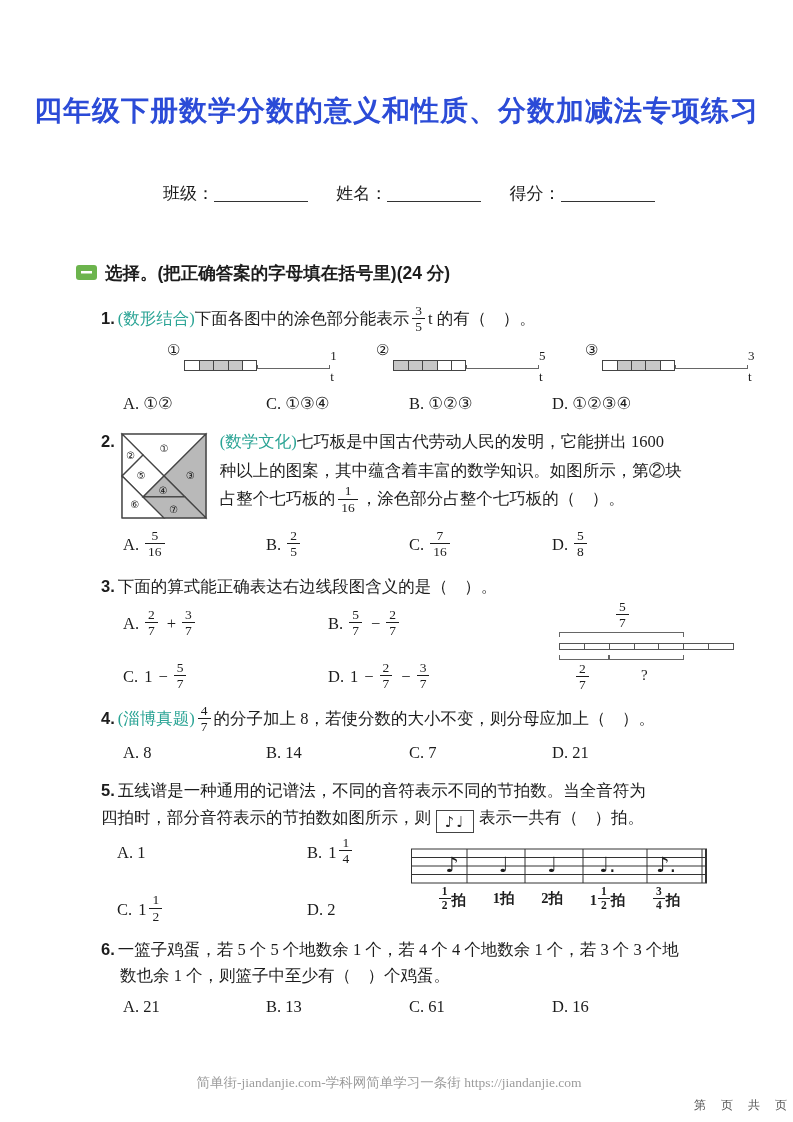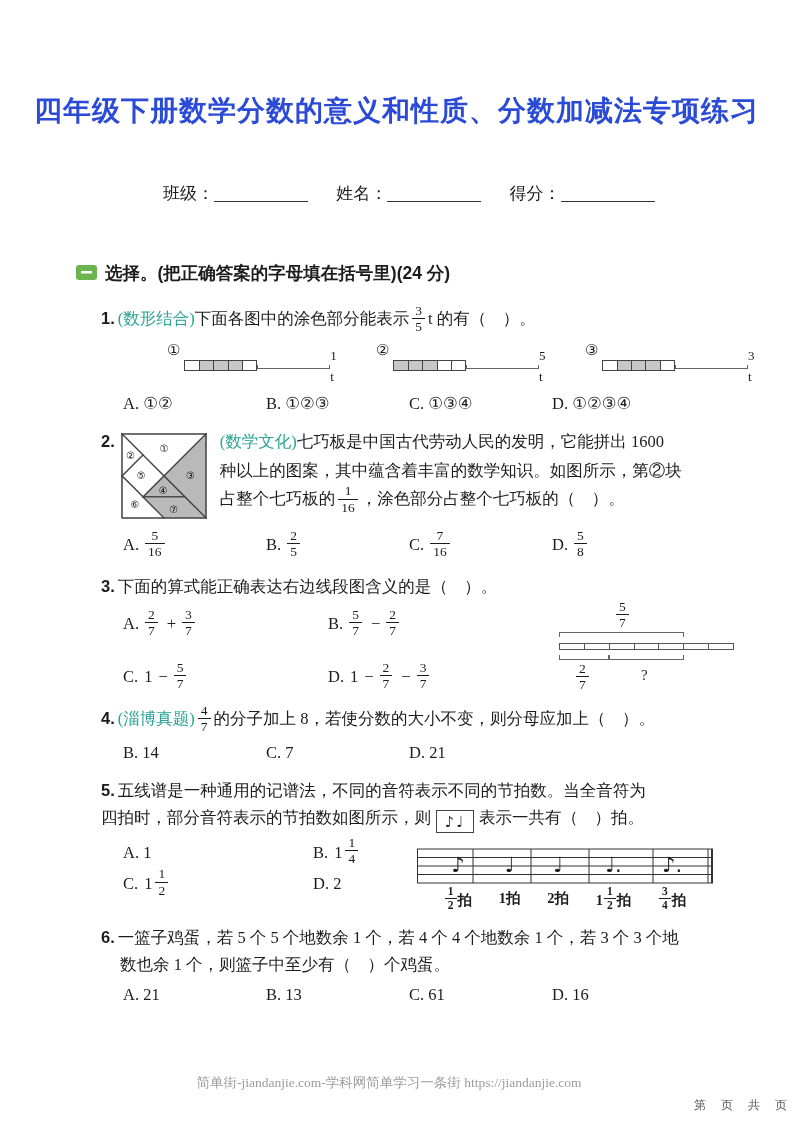--- a/index.html
+++ b/index.html
@@ -59,21 +59,21 @@
   .sd-line .seg:last-child{border-right:none}
   .sd-brace{position:absolute;top:54px;height:5px;border-left:1px solid #666;border-right:1px solid #666;border-bottom:1px solid #666}
   .sd-b1{left:0;width:50px}
   .sd-b2{left:50px;width:75px}
   .sd-leftfrac{position:absolute;left:14px;top:62px}
   .sd-q{position:absolute;left:82px;top:62px;font-size:15px}
   
   .notebox{display:inline-flex;align-items:center;justify-content:center;border:1px solid #444;min-width:38px;height:23px;
            padding:0 5px;margin:0 5px;vertical-align:-4px;font-family:"DejaVu Sans",sans-serif;font-size:15px;letter-spacing:2px}
   .q5-body{display:flex;align-items:flex-start;margin-top:4px}
-  .q5-opts{display:grid;grid-template-columns:190px 100px;margin-left:22px;flex:none}
+  .q5-opts{display:grid;grid-template-columns:190px 100px;row-gap:26px;margin-left:16px;flex:none}
   .staff-wrap{position:relative;width:296px;margin-left:4px;margin-top:2px}
   .staff-svg{position:absolute;left:0;top:9px;width:296px;height:36px}
   .staff-cols{position:relative;display:flex;justify-content:space-evenly}
   .staff-col{display:flex;flex-direction:column;align-items:center}
   .note-glyph{font-family:"DejaVu Sans",sans-serif;font-size:21px;height:44px;display:flex;align-items:flex-end;padding-bottom:1px}
   .staff-label{font-size:14.5px;margin-top:4px;display:inline-flex;align-items:center;font-weight:700}
   .staff-label .frac{font-size:11.5px;margin:0 1px}
   
   .indent1{margin-left:19px}
   .footer-site{position:absolute;left:0;right:15px;bottom:30px;text-align:center;font-size:13.5px;color:#9b9b9b}
@@ -161,22 +161,22 @@
               <span class="seg"></span>
               <span class="seg"></span>
             </div>
             <div class="brace"></div>
             <div class="barlabel">2 t</div>
           </div>
         </div>
       </div>
     <div class="opts4">
       <span class="opt">A. ①②</span>
+      <span class="opt">C. ①③④</span>
       <span class="opt">B. ①②③</span>
-      <span class="opt">C. ①③④</span>
       <span class="opt">D. ①②③④</span>
     </div>
   </div>
 
   <div class="q q2">
     <div class="q2-row">
       <span class="qnum">2.</span>
       <svg class="tangram" viewBox="0 0 84 84">
         <g transform="translate(2,2)">
           <rect x="0" y="0" width="80" height="80" class="tw"></rect>
@@ -318,20 +318,21 @@
   </div>
 
   <div class="q q4">
     <div class="qline">
       <span class="qnum">4.</span><span class="tag">(淄博真题)</span><span class="frac">
           <span class="fnum">4</span>
           <span class="fden">7</span>
         </span><span>的分子加上 8，若使分数的大小不变，则分母应加上（　）。</span>
     </div>
     <div class="opts4">
+      <span class="opt">A. 8</span>
       <span class="opt">B. 14</span>
       <span class="opt">C. 7</span>
       <span class="opt">D. 21</span>
     </div>
   </div>
 
   <div class="q q5">
     <div class="qline">
       <span class="qnum">5.</span><span>五线谱是一种通用的记谱法，不同的音符表示不同的节拍数。当全音符为</span>
     </div>

